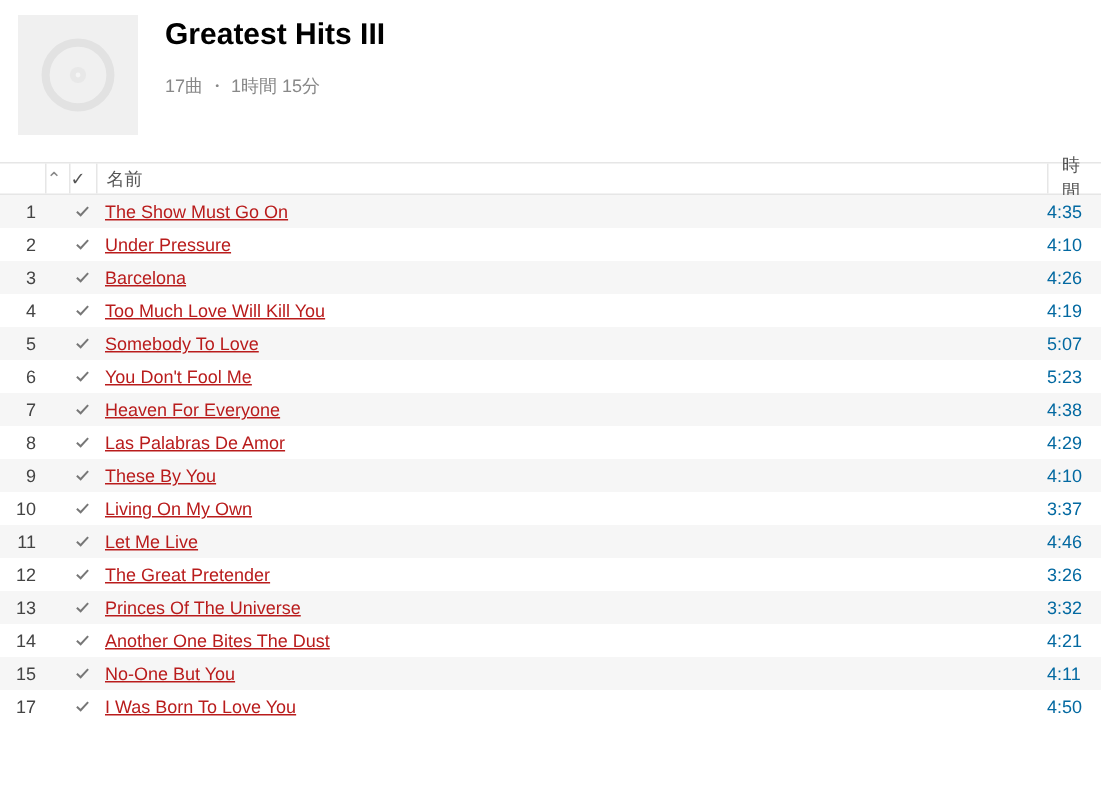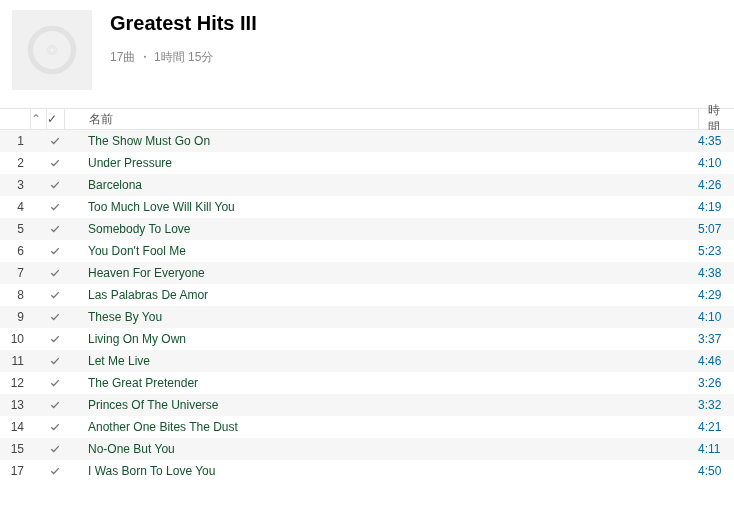--- a/index.html
+++ b/index.html
@@ -41,39 +41,39 @@
     align-items: center;
     border-top: 1px solid #e6e6e6;
     border-bottom: 1px solid #e6e6e6;
     height: 22px;
     font-size: 12px;
     color: #555;
   }
   .col-num { width: 30px; text-align: right; padding-right: 6px; }
   .col-sort { width: 16px; text-align: center; color: #888; }
   .col-check { width: 18px; text-align: center; }
-  .col-name { flex: 1; padding-left: 24px; text-align: left; }
+  .col-name { flex: 1; padding-left: 6px; text-align: left; }
   .col-time { width: 36px; text-align: right; padding-right: 14px; }
   .table-head .col-sep {
     border-left: 1px solid #e6e6e6;
     height: 100%;
     display: flex;
     align-items: center;
   }
   .rows { }
   .row {
     display: flex;
     align-items: center;
     height: 22px;
     font-size: 12px;
   }
   .row:nth-child(odd) { background: #f6f6f6; }
   .row .col-num { color: #444; }
   .row .col-check svg { width: 10px; height: 10px; display: block; margin: 0 auto; }
-  .row .col-name { color: #14532d; }
+  .row .col-name { color: #b91c1c; text-decoration: underline; }
   .row .col-time { color: #0369a1; }
   .highlight-wrap {
     position: relative;
   }
   .highlight-ring {
     position: absolute;
     border: 2px solid #e23b2e;
     border-radius: 8px;
     pointer-events: none;
   }

